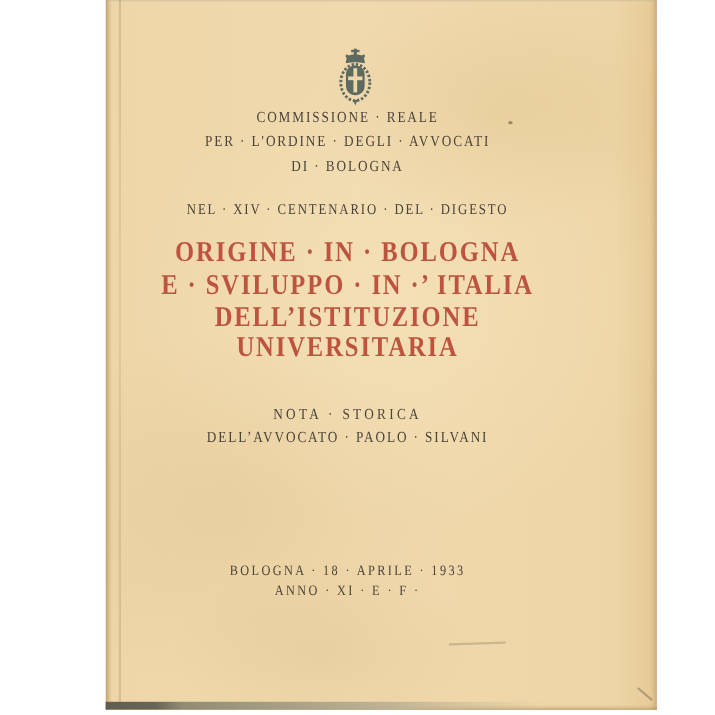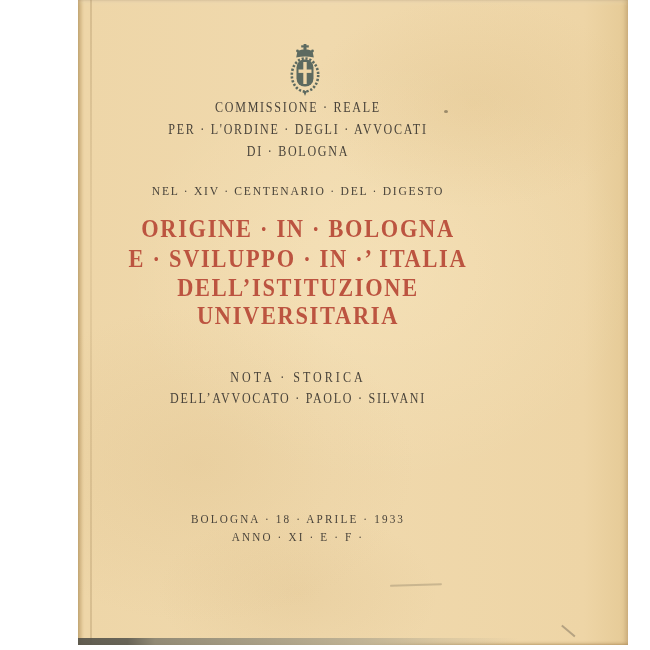--- a/index.html
+++ b/index.html
@@ -7,21 +7,21 @@
     --emblem:#51615a; --backdrop:#ffffff; --shadow-gray:#55534a;
   }
   *{box-sizing:border-box;}
   html,body{margin:0;padding:0;}
   body{
     width:650px;height:650px;overflow:hidden;position:relative;
     background:var(--backdrop);
     font-family:"Liberation Serif", serif;
   }
   .cover{
-    position:absolute;left:78px;top:0;width:550px;height:645px;
+    position:absolute;left:96px;top:0;width:501px;height:645px;
     background:
       radial-gradient(240px 150px at 72% 16%, rgba(214,180,120,.22), transparent 70%),
       radial-gradient(300px 220px at 22% 72%, rgba(210,176,118,.20), transparent 72%),
       radial-gradient(340px 280px at 55% 42%, rgba(255,242,208,.28), transparent 75%),
       radial-gradient(200px 120px at 40% 92%, rgba(205,170,112,.18), transparent 70%),
       linear-gradient(90deg,#e2c793 0px,#eed6a8 6px,#f0d9ad 45%,#eed5a6 92%,#e5ca96 100%);
     box-shadow:
       inset 3px 0 4px -1px rgba(146,110,60,.45),
       inset -3px 0 5px -1px rgba(146,110,60,.38),
       inset 0 3px 5px -2px rgba(255,248,230,.55),

